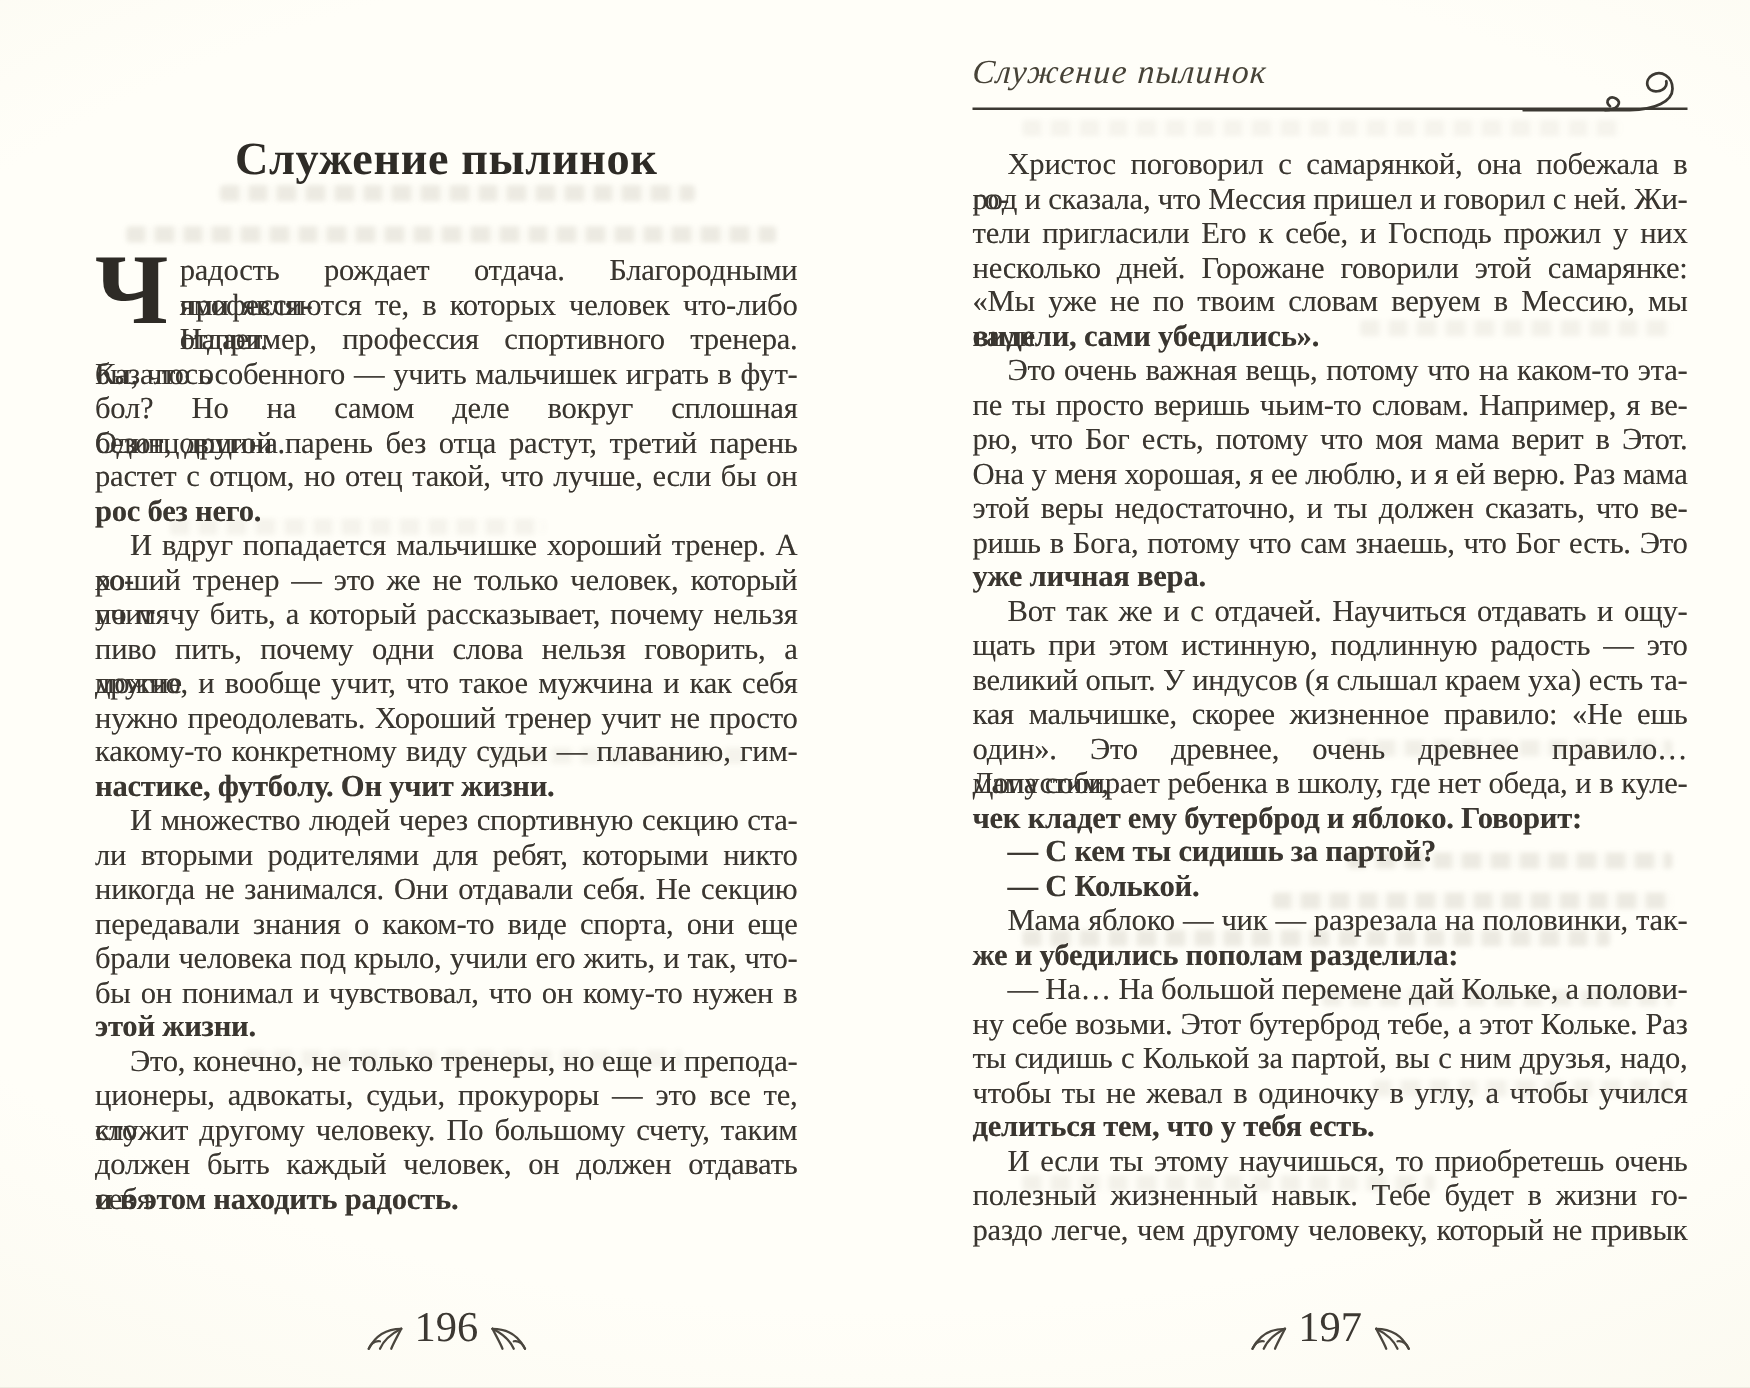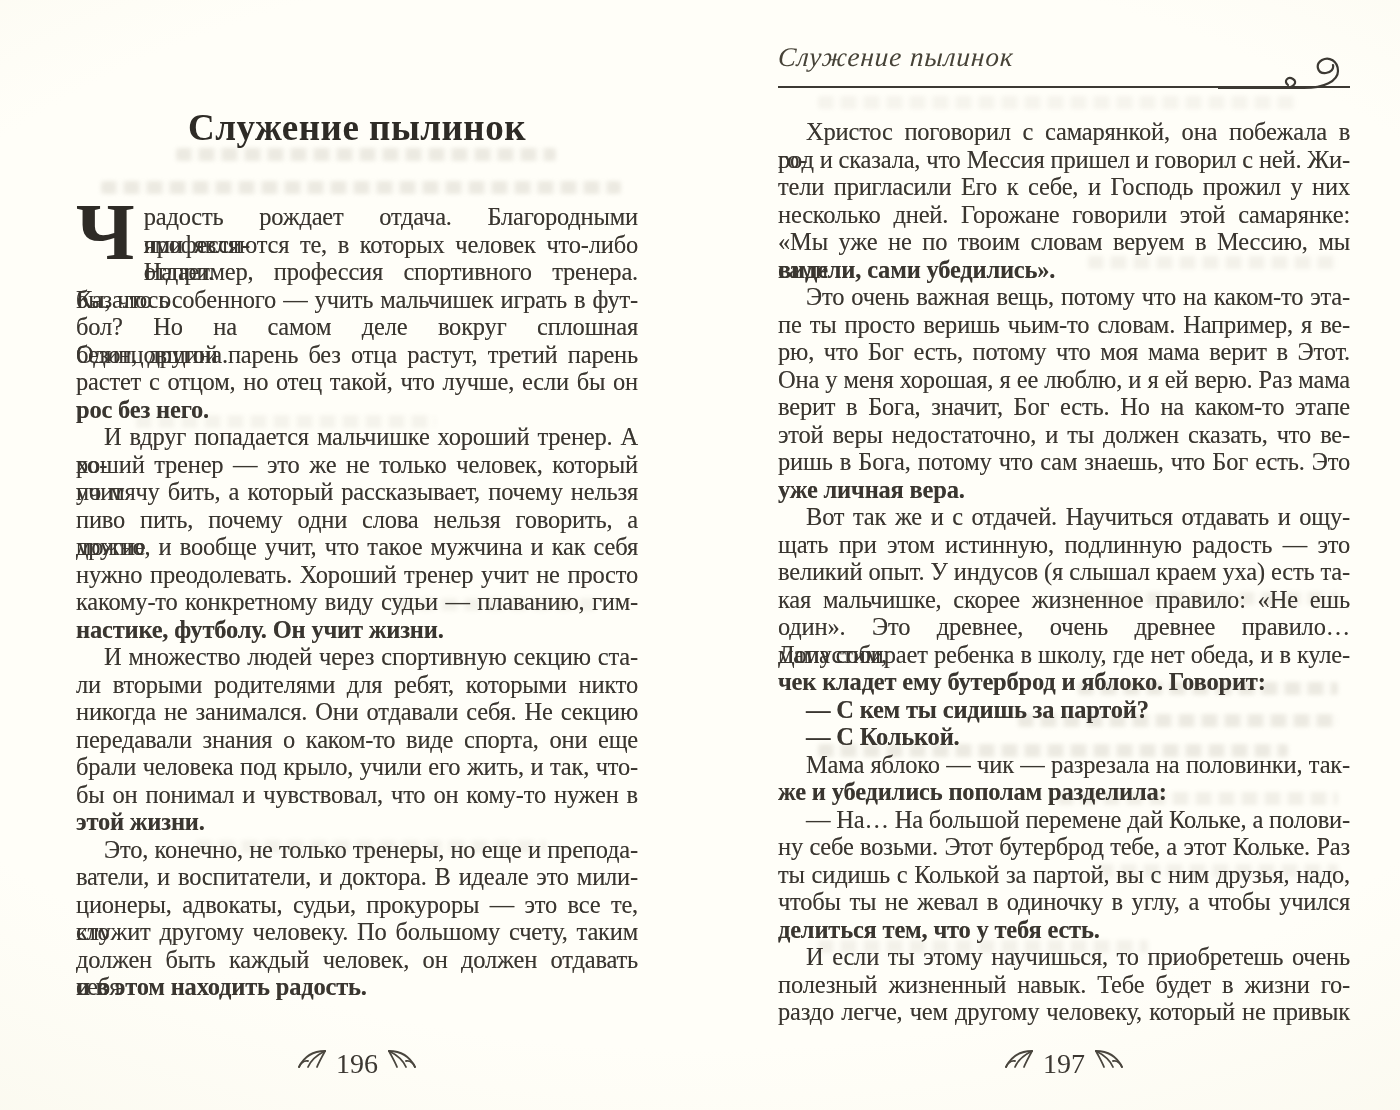--- a/index.html
+++ b/index.html
@@ -48,22 +48,22 @@
 
   .dropcap{
     float:left;
     font-size:80px;line-height:55px;height:55px;
     font-weight:600;color:var(--ink-dark,#2e2b26);
     margin:2px 9px 0 0;
   }
 
   .folio{
     position:absolute;top:1048px;left:0;right:0;height:34px;
-    display:flex;align-items:flex-start;justify-content:center;gap:9px;
-    font-size:28px;color:#3c3832;
+    display:flex;align-items:flex-end;justify-content:center;gap:9px;
+    font-size:34px;color:#3c3832;
   }
   .folio svg{display:block;}
   .flip{transform:scaleX(-1);}
 
   
   .bleed{
     position:absolute;height:13px;border-radius:3px;
     filter:blur(2px);opacity:.55;
     background:repeating-linear-gradient(90deg,
       rgba(143,135,114,0.30) 0px, rgba(143,135,114,0.30) 15px,
@@ -110,21 +110,20 @@
           <div class="ln first">И множество людей через спортивную секцию ста-</div>
           <div class="ln">ли вторыми родителями для ребят, которыми никто</div>
           <div class="ln">никогда не занимался. Они отдавали себя. Не секцию</div>
           <div class="ln">передавали знания о каком-то виде спорта, они еще</div>
           <div class="ln">брали человека под крыло, учили его жить, и так, что-</div>
           <div class="ln">бы он понимал и чувствовал, что он кому-то нужен в</div>
           <div class="ln last">этой жизни.</div>
         </div>
         <div class="para">
           <div class="ln first">Это, конечно, не только тренеры, но еще и препода-</div>
-          <div class="ln">ватели, и воспитатели, и доктора. В идеале это мили-</div>
           <div class="ln">ционеры, адвокаты, судьи, прокуроры — это все те, кто</div>
           <div class="ln">служит другому человеку. По большому счету, таким</div>
           <div class="ln">должен быть каждый человек, он должен отдавать себя</div>
           <div class="ln last">и в этом находить радость.</div>
         </div>
       </div>
 
     <div class="folio">
       <svg width="30" height="22" viewBox="0 0 30 22" fill="none" stroke="#4a463e" stroke-width="1.8" stroke-linecap="round">
         <path d="M28 3 C16 3 7 9 2 19"></path>
@@ -169,21 +168,20 @@
           <div class="ln">тели пригласили Его к себе, и Господь прожил у них</div>
           <div class="ln">несколько дней. Горожане говорили этой самарянке:</div>
           <div class="ln">«Мы уже не по твоим словам веруем в Мессию, мы сами</div>
           <div class="ln last">видели, сами убедились».</div>
         </div>
         <div class="para">
           <div class="ln first">Это очень важная вещь, потому что на каком-то эта-</div>
           <div class="ln">пе ты просто веришь чьим-то словам. Например, я ве-</div>
           <div class="ln">рю, что Бог есть, потому что моя мама верит в Этот.</div>
           <div class="ln">Она у меня хорошая, я ее люблю, и я ей верю. Раз мама</div>
-          <div class="ln">верит в Бога, значит, Бог есть. Но на каком-то этапе</div>
           <div class="ln">этой веры недостаточно, и ты должен сказать, что ве-</div>
           <div class="ln">ришь в Бога, потому что сам знаешь, что Бог есть. Это</div>
           <div class="ln last">уже личная вера.</div>
         </div>
         <div class="para">
           <div class="ln first">Вот так же и с отдачей. Научиться отдавать и ощу-</div>
           <div class="ln">щать при этом истинную, подлинную радость — это</div>
           <div class="ln">великий опыт. У индусов (я слышал краем уха) есть та-</div>
           <div class="ln">кая мальчишке, скорее жизненное правило: «Не ешь</div>
           <div class="ln">один». Это древнее, очень древнее правило… Допустим,</div>

